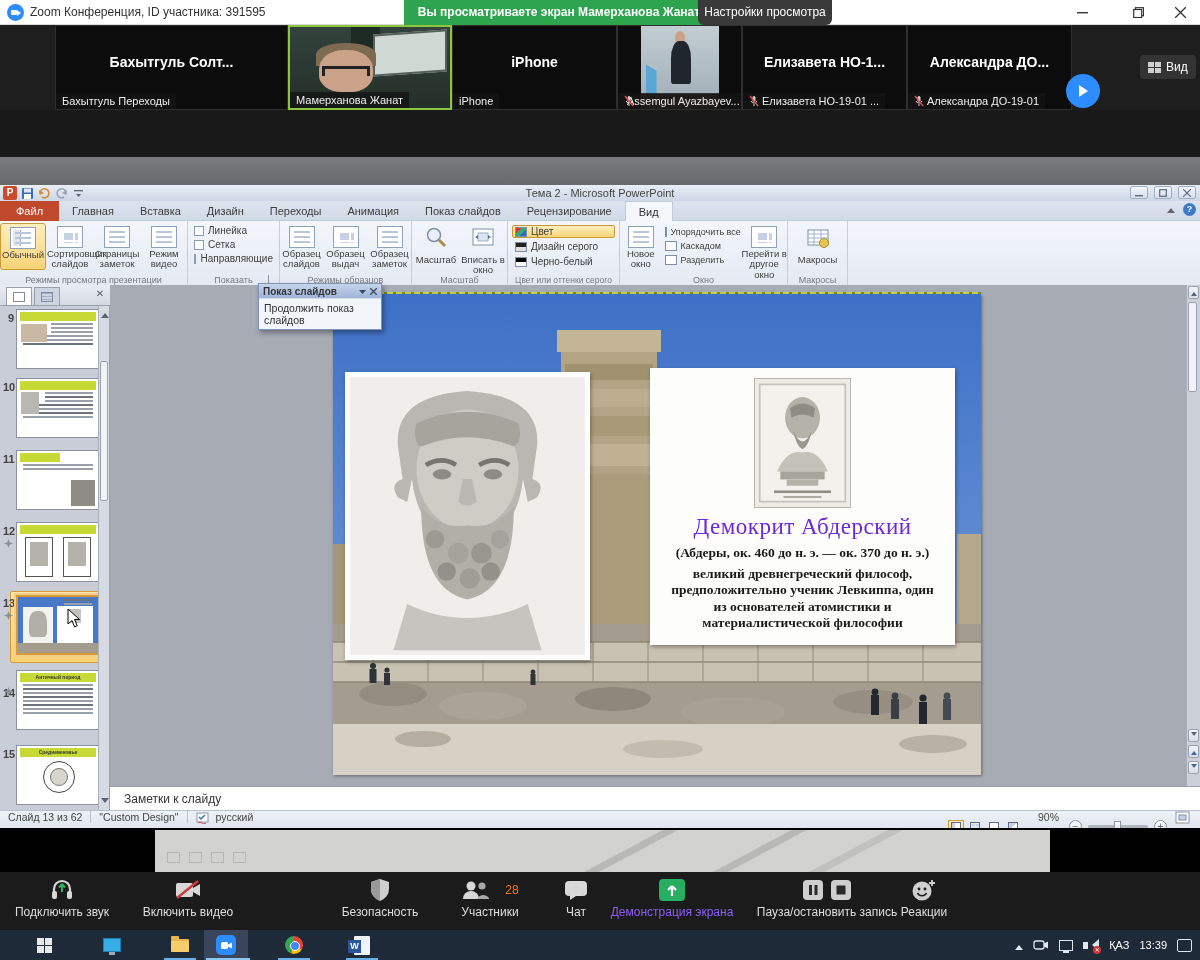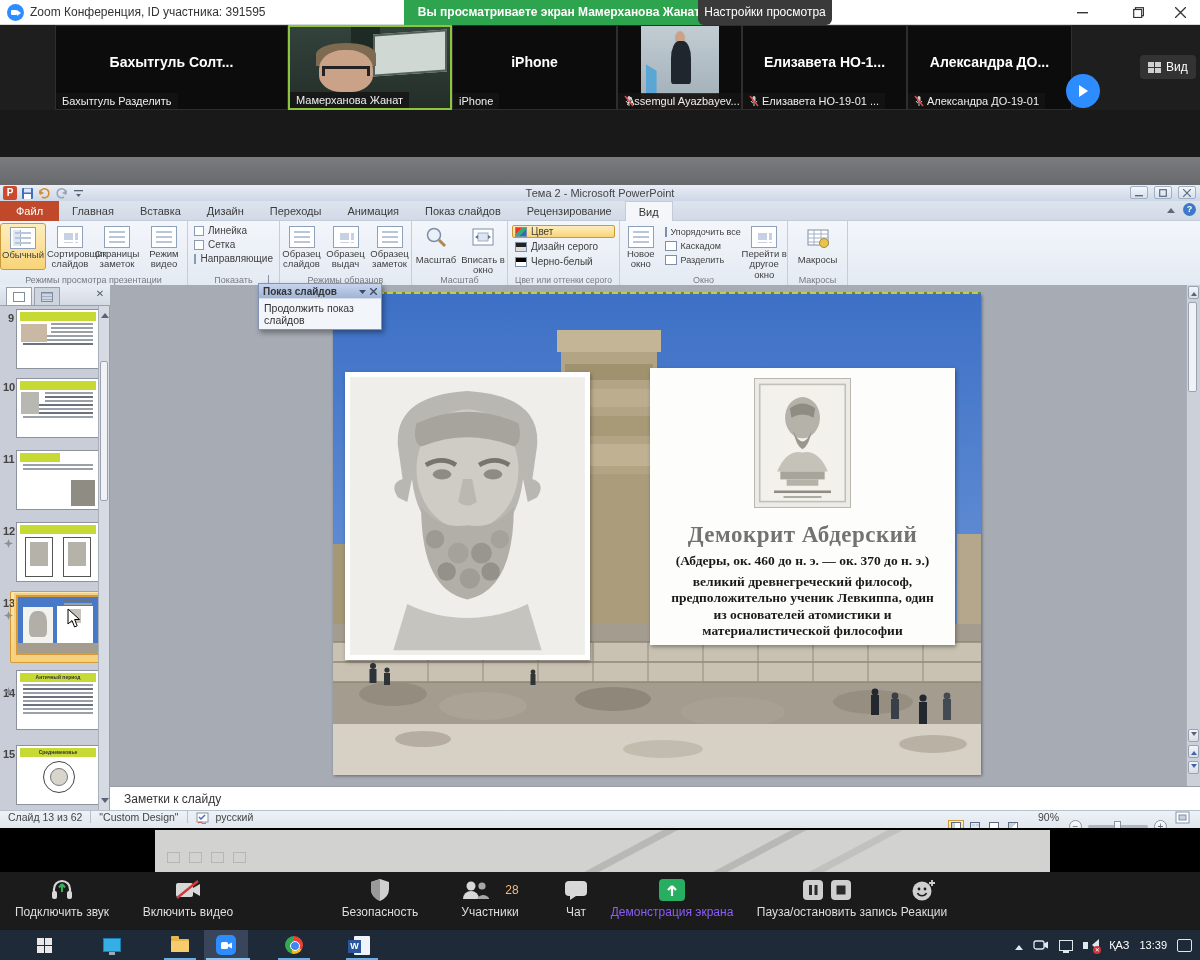--- a/index.html
+++ b/index.html
@@ -145,21 +145,21 @@
 
 
 .editarea{left:110px;top:285px;width:1076px;height:501px;background:#a6abb4}
 .slide{left:333px;top:294px;width:648px;height:481px;background:#fff;box-shadow:1px 1px 3px rgba(0,0,0,.4)}
 .slide-dash{left:333px;top:292px;width:648px;height:3px;
   background:repeating-linear-gradient(90deg,#c9d74f 0 6px,#7e8d2a 6px 9px)}
 .slide svg.bg{position:absolute;left:0;top:0}
 .homer-box{position:absolute;left:12px;top:78px;width:245px;height:288px;background:#efefec;border:5px solid #fff;box-shadow:1px 2px 4px rgba(0,0,0,.35)}
 .demo-card{position:absolute;left:317px;top:74px;width:305px;height:277px;background:#fdfdfb;box-shadow:1px 2px 4px rgba(0,0,0,.35);text-align:center}
 .engraving{width:97px;height:130px;margin:10px auto 4px auto;background:#ecebe5;border:1px solid #b9b7ae;position:relative}
-.sl-title{font-family:"Liberation Serif",serif;font-weight:bold;font-size:23px;color:#737373;margin-top:14px;letter-spacing:.5px}
+.sl-title{font-family:"Liberation Serif",serif;font-weight:normal;font-size:23px;color:#6d28d9;margin-top:6px;letter-spacing:.5px}
 .sl-sub{font-family:"Liberation Serif",serif;font-weight:bold;font-size:13.5px;color:#1a1a1a;margin-top:5px}
 .sl-body{font-family:"Liberation Serif",serif;font-weight:bold;font-size:13.5px;color:#1a1a1a;margin:5px auto 0 auto;width:272px;line-height:1.22}
 
 
 .escroll{left:1186px;top:285px;width:14px;height:501px;background:#ccd1d9;border-left:1px solid #aab0bb}
 .ebtn{position:absolute;left:1px;width:11px;height:13px;background:linear-gradient(#f2f4f8,#d9dee6);border:1px solid #9aa2b0;border-radius:2px;display:flex;align-items:center;justify-content:center}
 .tri-up{width:0;height:0;border:3px solid transparent;border-bottom:4px solid #5a6476}
 .tri-dn{width:0;height:0;border:3px solid transparent;border-top:4px solid #5a6476}
 
 
@@ -186,21 +186,21 @@
 .pen{position:absolute;width:140px;height:7px;border-radius:4px;background:#9a9a98;opacity:.45;transform:rotate(-28deg)}
 .remico{position:absolute;width:13px;height:11px;border:1px solid #a9a9a7;opacity:.7}
 
 
 .zbar{left:0;top:872px;width:1200px;height:58px;background:#1b1b1b}
 .zitem{position:absolute;top:6px;text-align:center;color:#dedede;font-size:12px;cursor:pointer}
 .zitem .lbl{margin-top:3px;white-space:nowrap}
 .zitem .ic{height:24px;display:flex;align-items:center;justify-content:center}
 .green-lbl{color:#8b5cf6}
 .share-ic{width:26px;height:22px;background:#27ae60;border-radius:4px;display:flex;align-items:center;justify-content:center}
-.badge28{font-size:12px;color:#fdba74;margin-left:14px;vertical-align:6px}
+.badge28{font-size:12px;color:#f97316;margin-left:14px;vertical-align:6px}
 
 
 .taskbar{left:0;top:930px;width:1200px;height:30px;background:#1e2a38;display:block}
 .tbico{position:absolute;top:3px;width:40px;height:24px;display:flex;align-items:center;justify-content:center}
 .runline{position:absolute;top:28px;height:2px;background:#6ab0e8}
 .tb-hl{position:absolute;left:204px;top:0;width:44px;height:30px;background:#38455a}
 .tray{position:absolute;right:8px;top:0;height:30px;display:flex;align-items:center;gap:10px;color:#fff;font-size:11px}
 .winlogo{width:15px;height:15px;background:
   linear-gradient(#e8e8e8,#e8e8e8) 0 0/7px 7px no-repeat,
   linear-gradient(#e8e8e8,#e8e8e8) 8px 0/7px 7px no-repeat,
@@ -255,21 +255,21 @@
       <svg width="11" height="11">
           <path d="M0,0 L11,11 M11,0 L0,11" stroke="#333" stroke-width="1.3"></path>
         </svg>
     </div>
   </div>
 
   <div class="abs strip">
     <div class="tile" style="left:55px;width:233px">
       <div class="tile-display">Бахытгуль Солт...</div>
       <div class="tile-label">
-          <span>Бахытгуль Разделить</span>
+          <span>Бахытгуль Переходы</span>
         </div>
     </div>
     <div class="tile video active-speaker" style="left:288px;width:164px">
       <div class="scene-class">
         <div class="board2"></div>
           <div class="board"></div>
         <div class="hair"></div>
           <div class="head"></div>
           <div class="glasses"></div>
       </div>

